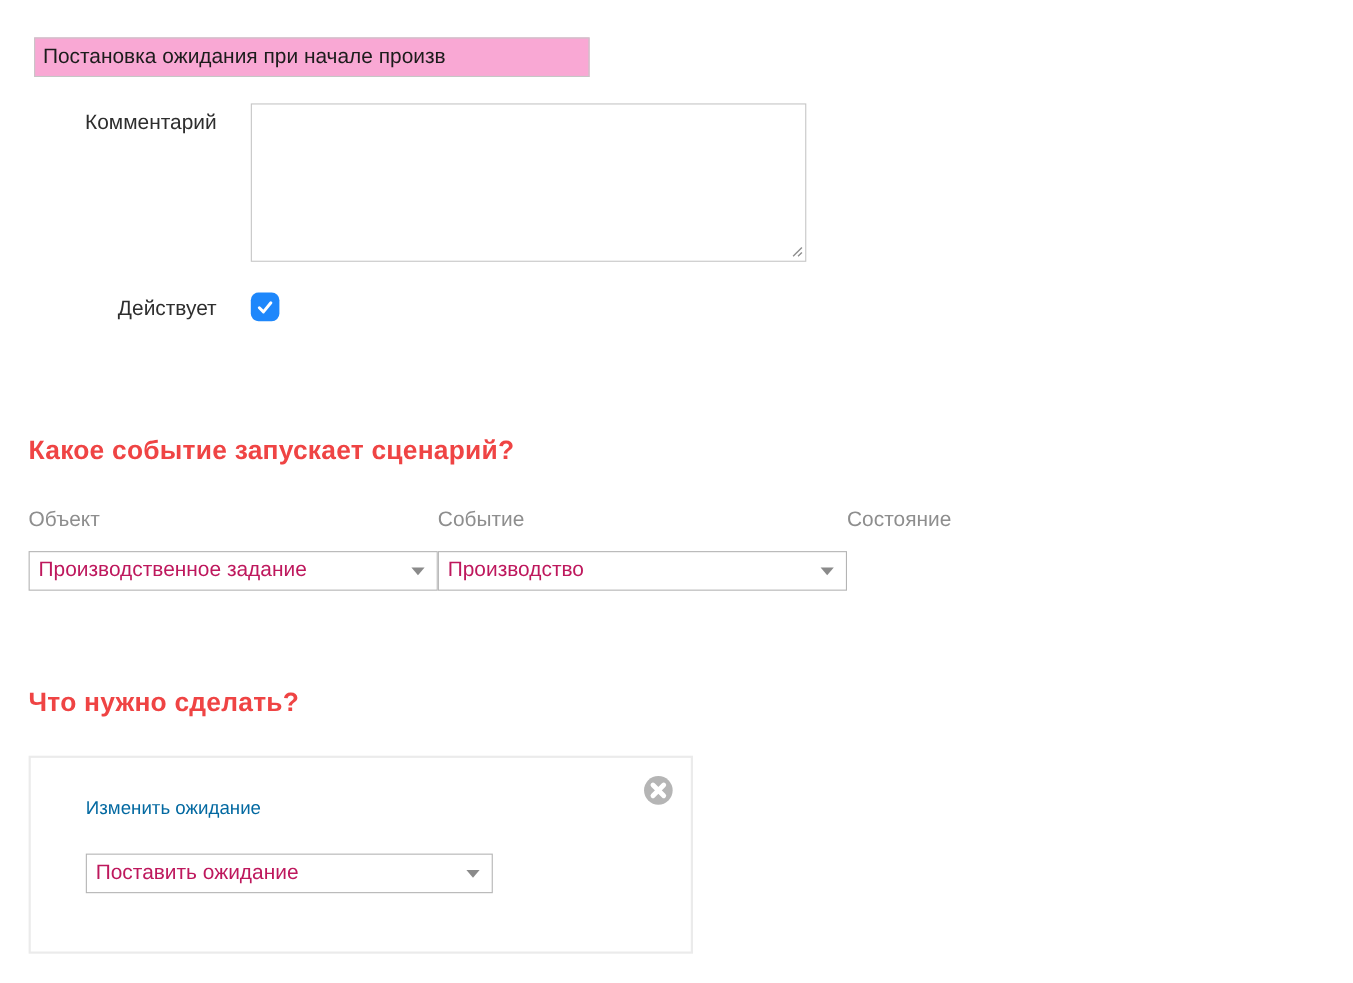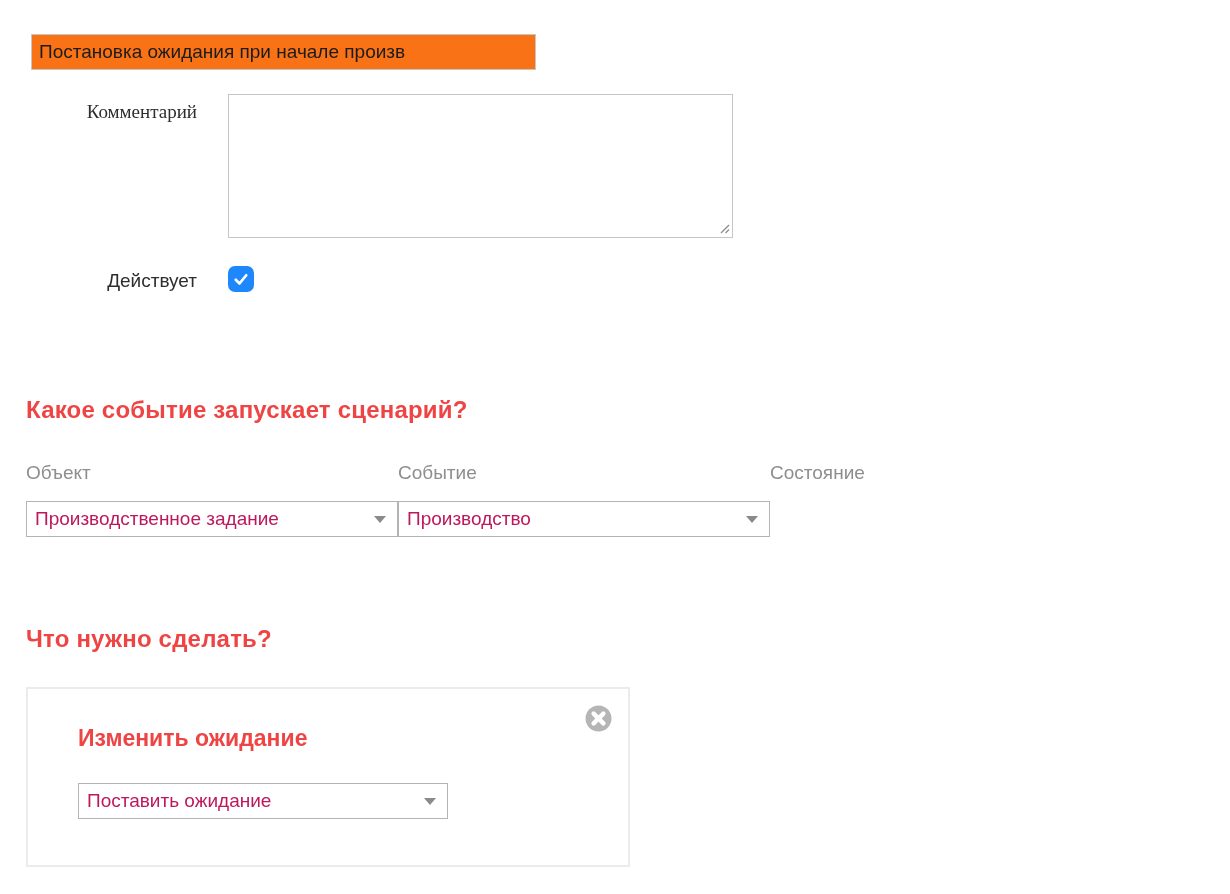--- a/index.html
+++ b/index.html
@@ -8,27 +8,27 @@
 
   
   .form-area { padding-top:34px; }
   .form-row { display:flex; align-items:flex-start; }
   .label-col { width:197px; flex-shrink:0; text-align:right; font-size:19px; color:#2e2e2e; line-height:23px; }
   .field-col { margin-left:31px; position:relative; }
 
   .req-star { color:#e8251d; margin-right:5px; font-size:18px; position:relative; top:-2px; }
 
   .text-input {
-    width:505px; height:36px; border:1px solid #c6c6c6; background:#f97316;
+    width:505px; height:36px; border:1px solid #c6c6c6; background:#f9a8d4;
     font-family:"Liberation Sans", sans-serif; font-size:19px; color:#1c1c1c;
     padding:0 7px; outline:none;
   }
 
   .row-comment { margin-top:24px; }
-  .row-comment .label-col { padding-top:6px;font-family:Liberation Serif, serif; }
+  .row-comment .label-col { padding-top:6px; }
   .row-name .label-col { padding-top:7px; }
 
   .textarea-wrap { position:relative; }
   .comment-area {
     width:505px; height:144px; border:1px solid #c6c6c6; background:#fff;
     font-family:"Liberation Sans", sans-serif; font-size:19px; color:#1c1c1c;
     padding:6px 7px; resize:none; outline:none; display:block;
   }
   .resize-handle { position:absolute; right:3px; bottom:4px; width:12px; height:12px; cursor:nwse-resize; }
 
@@ -57,21 +57,21 @@
     width:0; height:0; border-left:6px solid transparent; border-right:6px solid transparent;
     border-top:7px solid #8a8a8a;
   }
 
   
   .action-section { margin-top:88px; margin-left:26px; }
   .action-card {
     margin-top:34px; width:604px; height:180px; background:#fff;
     border:2px solid #ebebeb; position:relative; padding-left:50px;
   }
-  .card-title { margin-top:36px; font-size:23px; font-weight:bold; color:#ef4444; }
+  .card-title { margin-top:36px; font-size:17px; font-weight:normal; color:#0369a1; }
   .card-select { margin-top:31px; width:370px; }
   .close-btn {
     position:absolute; top:16px; right:16px; width:27px; height:27px;
     cursor:pointer; display:block;
   }
 </style>
 </head>
 <body>
 
 <div class="form-area">

